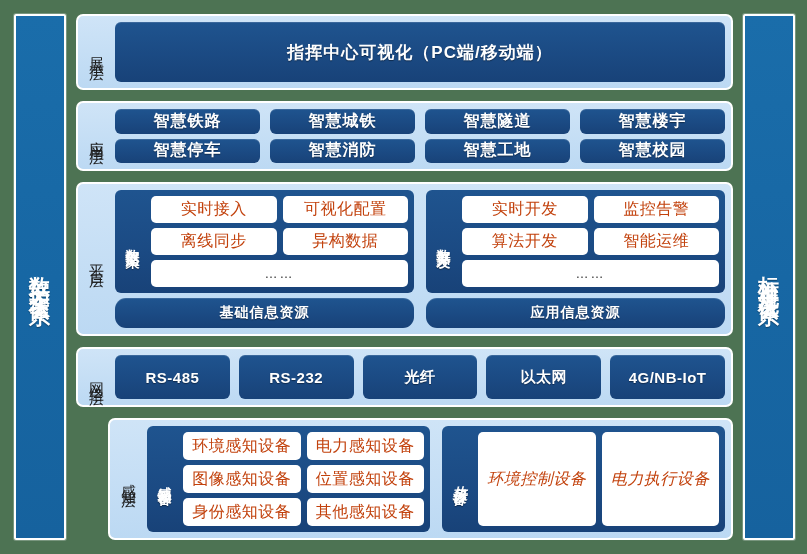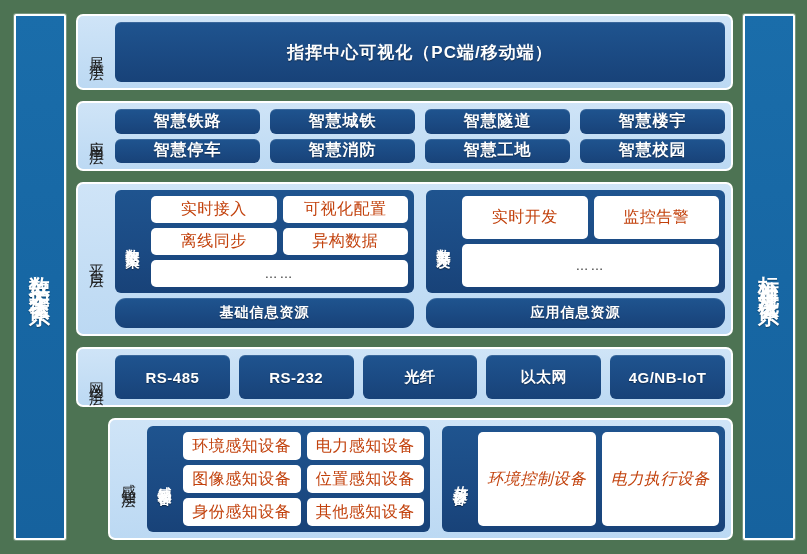--- a/index.html
+++ b/index.html
@@ -284,20 +284,24 @@
           </div>
 
           <div class="plat-group">
             <div class="group-label">数据开发</div>
             <div class="group-grid">
               <div class="grid-row">
                 <div class="whitebox">实时开发</div>
                 <div class="whitebox">监控告警</div>
               </div>
               <div class="grid-row">
+                <div class="whitebox">算法开发</div>
+                <div class="whitebox">智能运维</div>
+              </div>
+              <div class="grid-row">
                 <div class="whitebox wide dots">……</div>
               </div>
             </div>
           </div>
 
         </div>
 
         <div class="plat-bottom">
           <div class="navybox res-cell">基础信息资源</div>
           <div class="navybox res-cell">应用信息资源</div>

